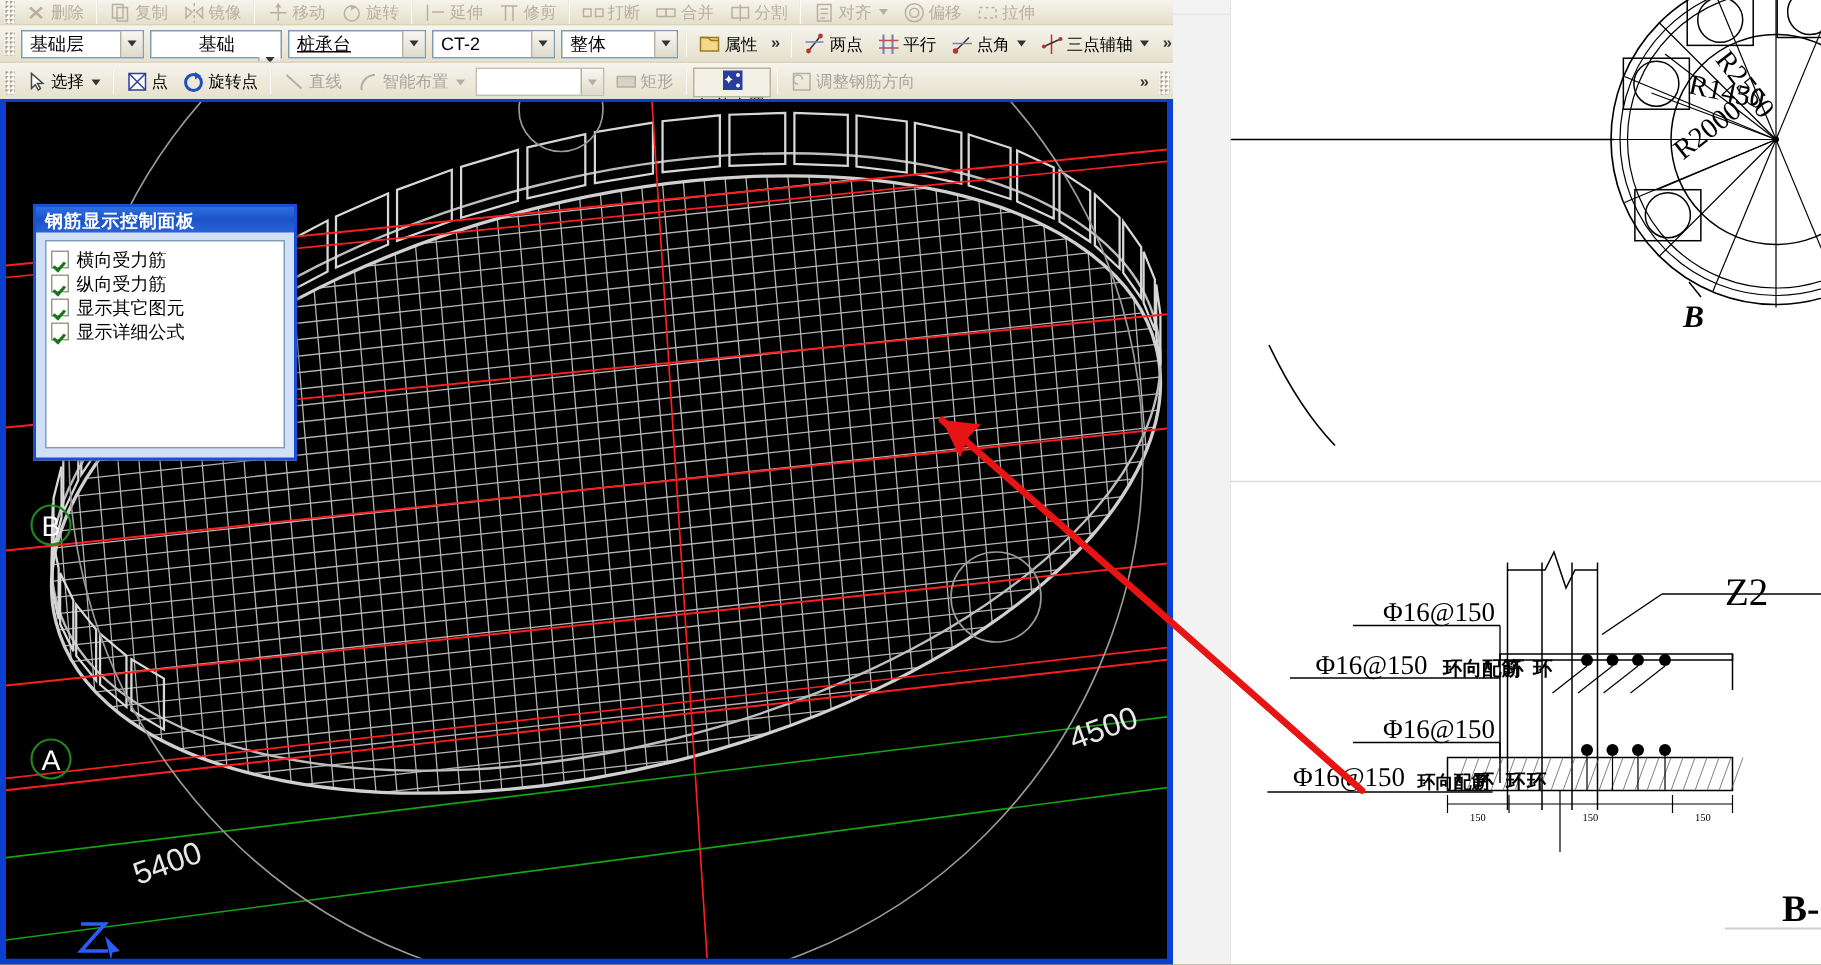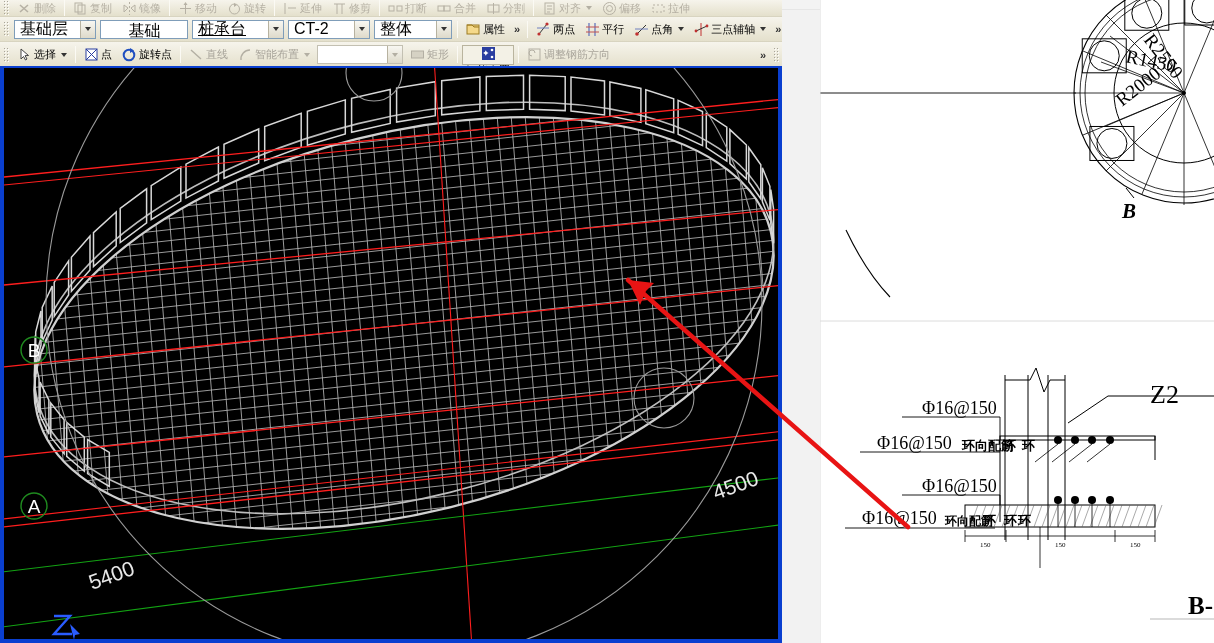--- a/index.html
+++ b/index.html
@@ -56,21 +56,21 @@
   .caret.dis { border-top-color:#b3afa3; }
   .chev { font-size: 11px; font-weight: bold; color:#333; padding: 0 4px; flex:0 0 auto;}
 
   
   #tb-row-0 .tb-btn { color: #b6b1a4; font-size: 11px; }
 
   
   .combo {
     display: inline-flex; align-items: center;
     height: 19px; background: #fff; border: 1px solid #7f9db9;
-    margin: 0 2px; font-size: 16px; color: #000; flex:0 0 auto;
+    margin: 0 2px; font-size: 12px; color: #000; flex:0 0 auto;
   }
   .combo .cval { padding: 0 4px 0 5px; white-space: nowrap; }
   .combo .cbtn {
     width: 15px; height: 17px; margin-left: auto;
     background: linear-gradient(to bottom,#f8f7f2,#dedaca);
     border-left: 1px solid #b7b2a0;
     display: flex; align-items: center; justify-content: center;
   }
   .combo .cbtn i { width:0;height:0;border-left:3px solid transparent;
      border-right:3px solid transparent;border-top:4px solid #333; display:block;}
@@ -673,20 +673,41 @@
             <text id="dim1" x="712" y="432" fill="#e8e8e8" font-size="21" font-family="Liberation Sans, sans-serif" transform="rotate(-20 712 432)">4500</text>
 
             <g>
               <path d="M50 548 l16 0 l-16 18 l18 0" stroke="#2a5cff" stroke-width="2.4" fill="none"></path>
               <path d="M66 556 l10 10 l-5 1 l-1 5 z" fill="#2a5cff"></path>
             </g>
           </g>
         </svg>
       </div>
 
+      <div id="rebar-panel">
+        <div class="rp-title">钢筋显示控制面板</div>
+        <div class="rp-body">
+          <div class="rp-item">
+            <span class="rp-cb"></span>
+            <span>横向受力筋</span>
+          </div>
+          <div class="rp-item">
+            <span class="rp-cb"></span>
+            <span>纵向受力筋</span>
+          </div>
+          <div class="rp-item">
+            <span class="rp-cb"></span>
+            <span>显示其它图元</span>
+          </div>
+          <div class="rp-item">
+            <span class="rp-cb"></span>
+            <span>显示详细公式</span>
+          </div>
+        </div>
+      </div>
     </div>
   </div>
 
   <div id="gutter"></div>
   <div id="top-strip"></div>
   <div id="right-white">
     <svg width="394" height="643" viewBox="0 0 394 643">
       <g stroke="#000" fill="none" stroke-width="0.9" font-family="Liberation Serif, serif">
 
         <g transform="translate(364,93)">

